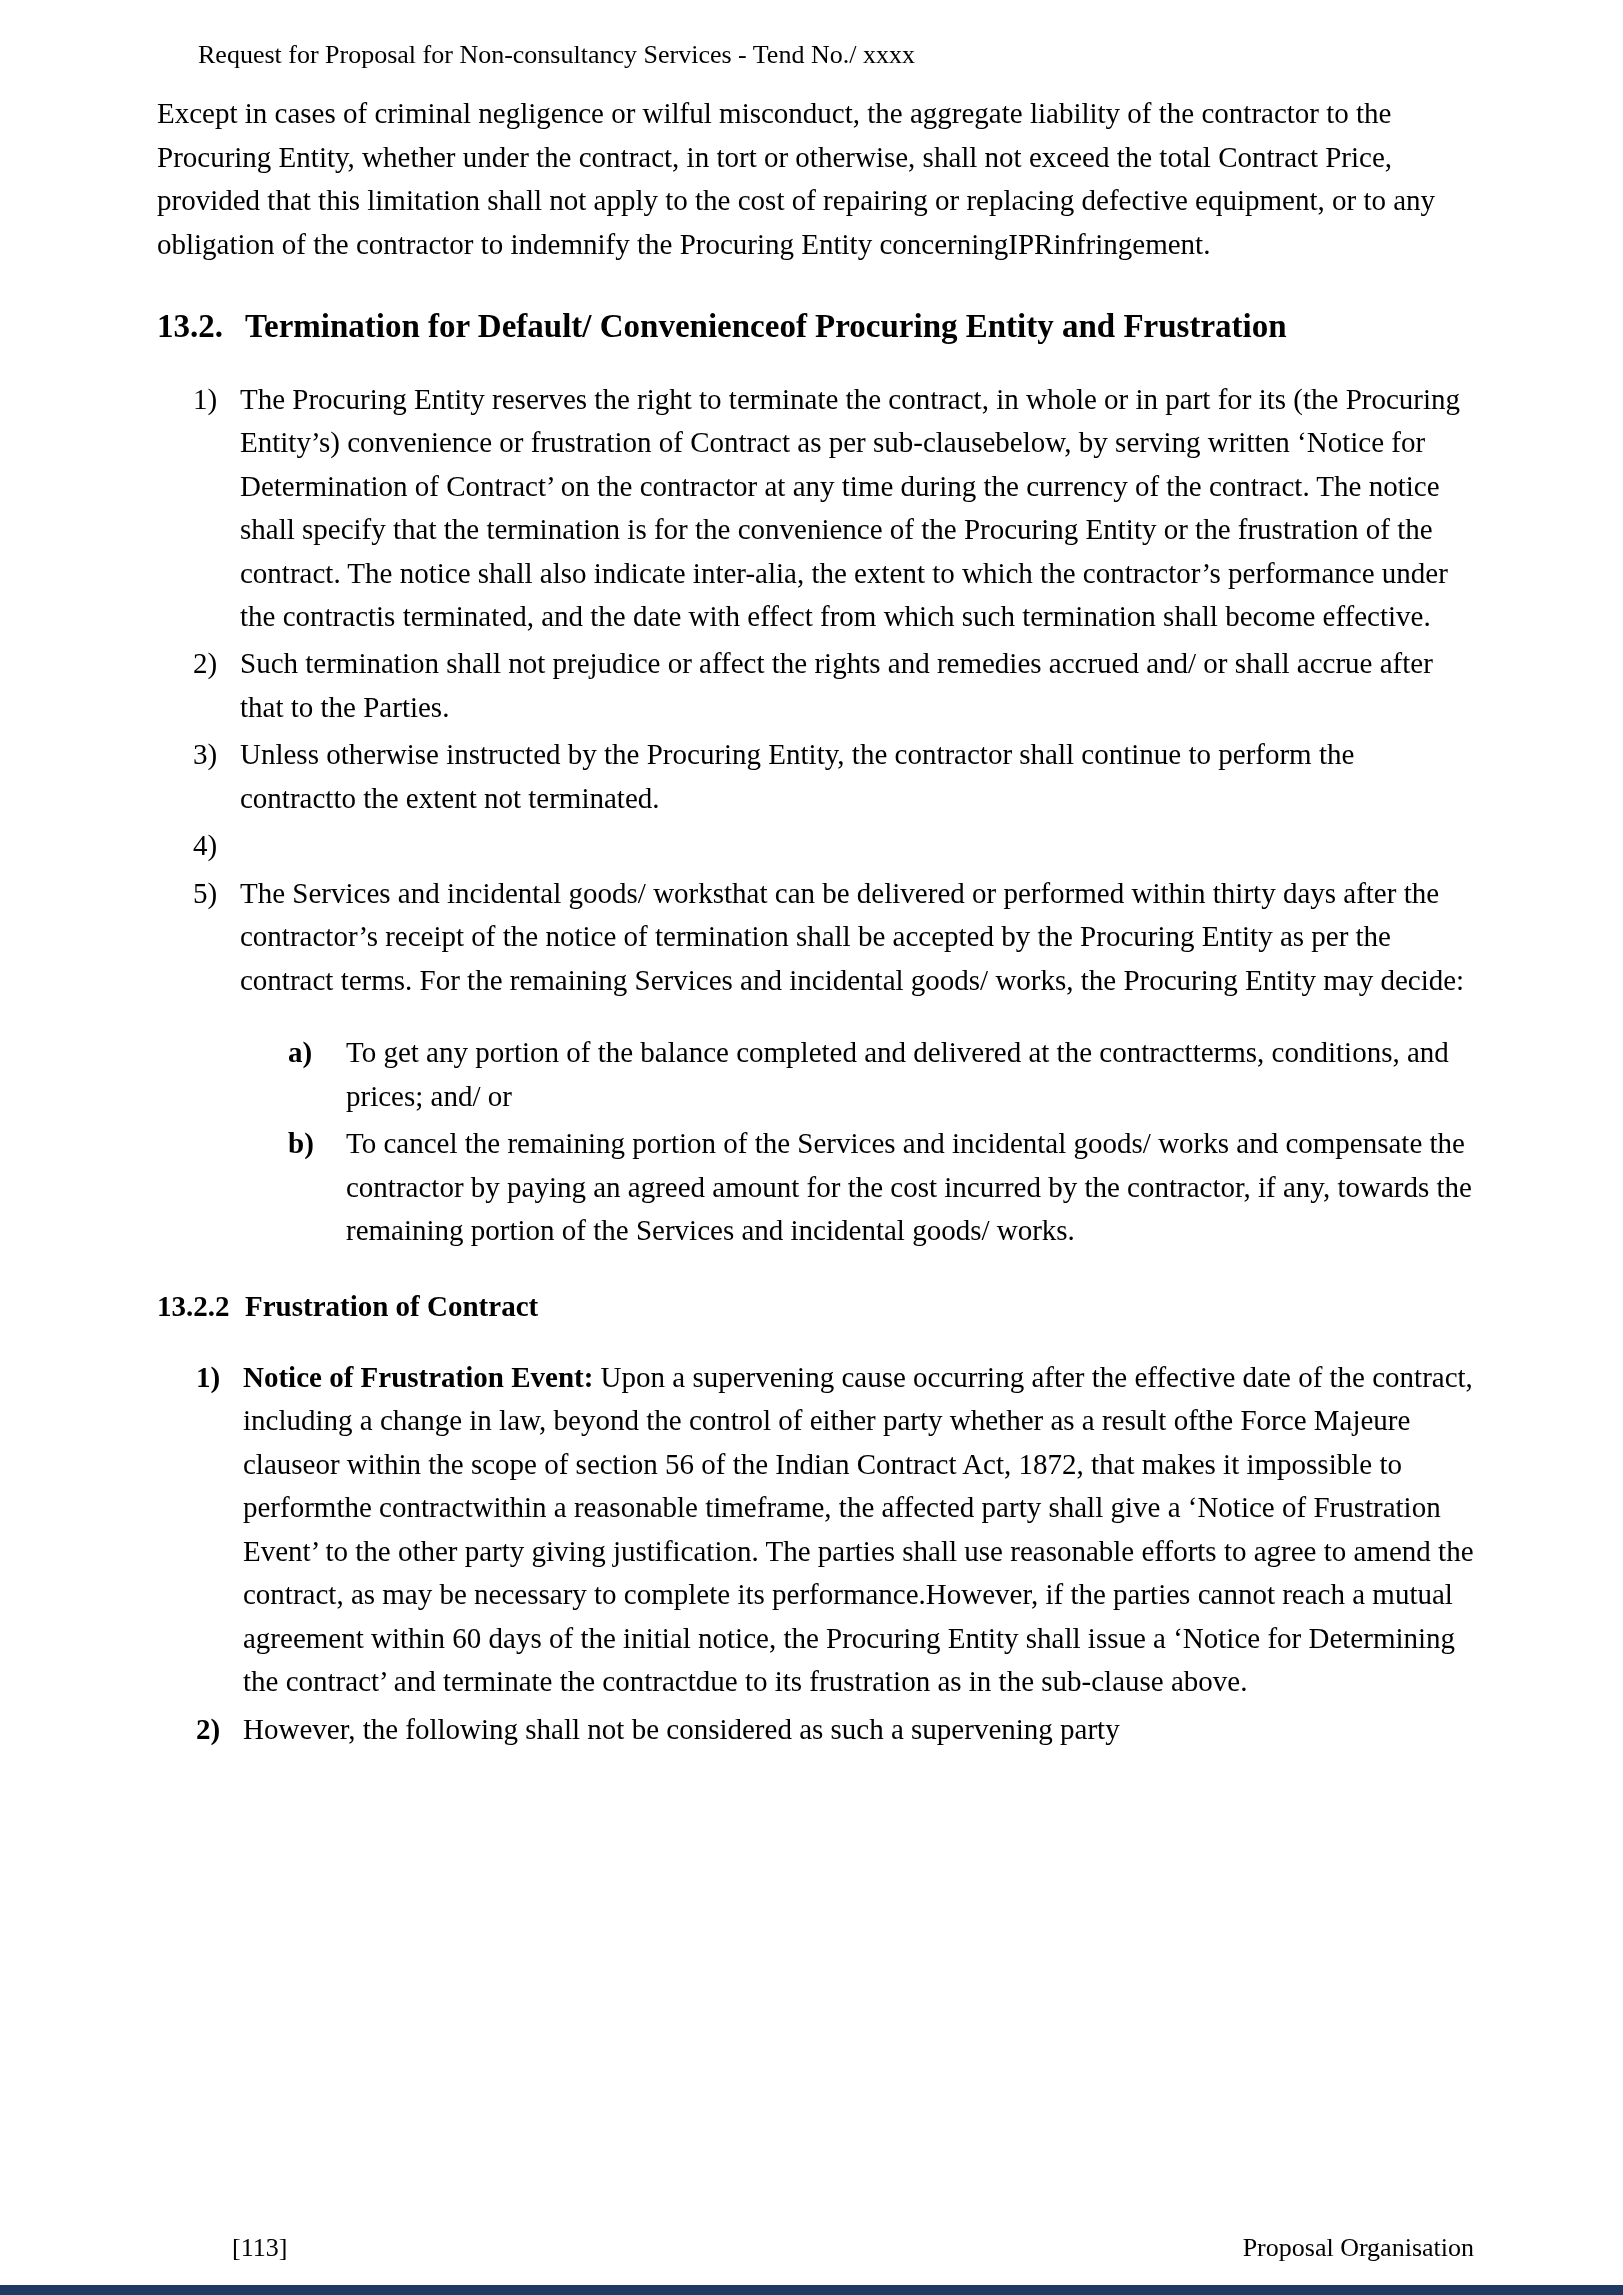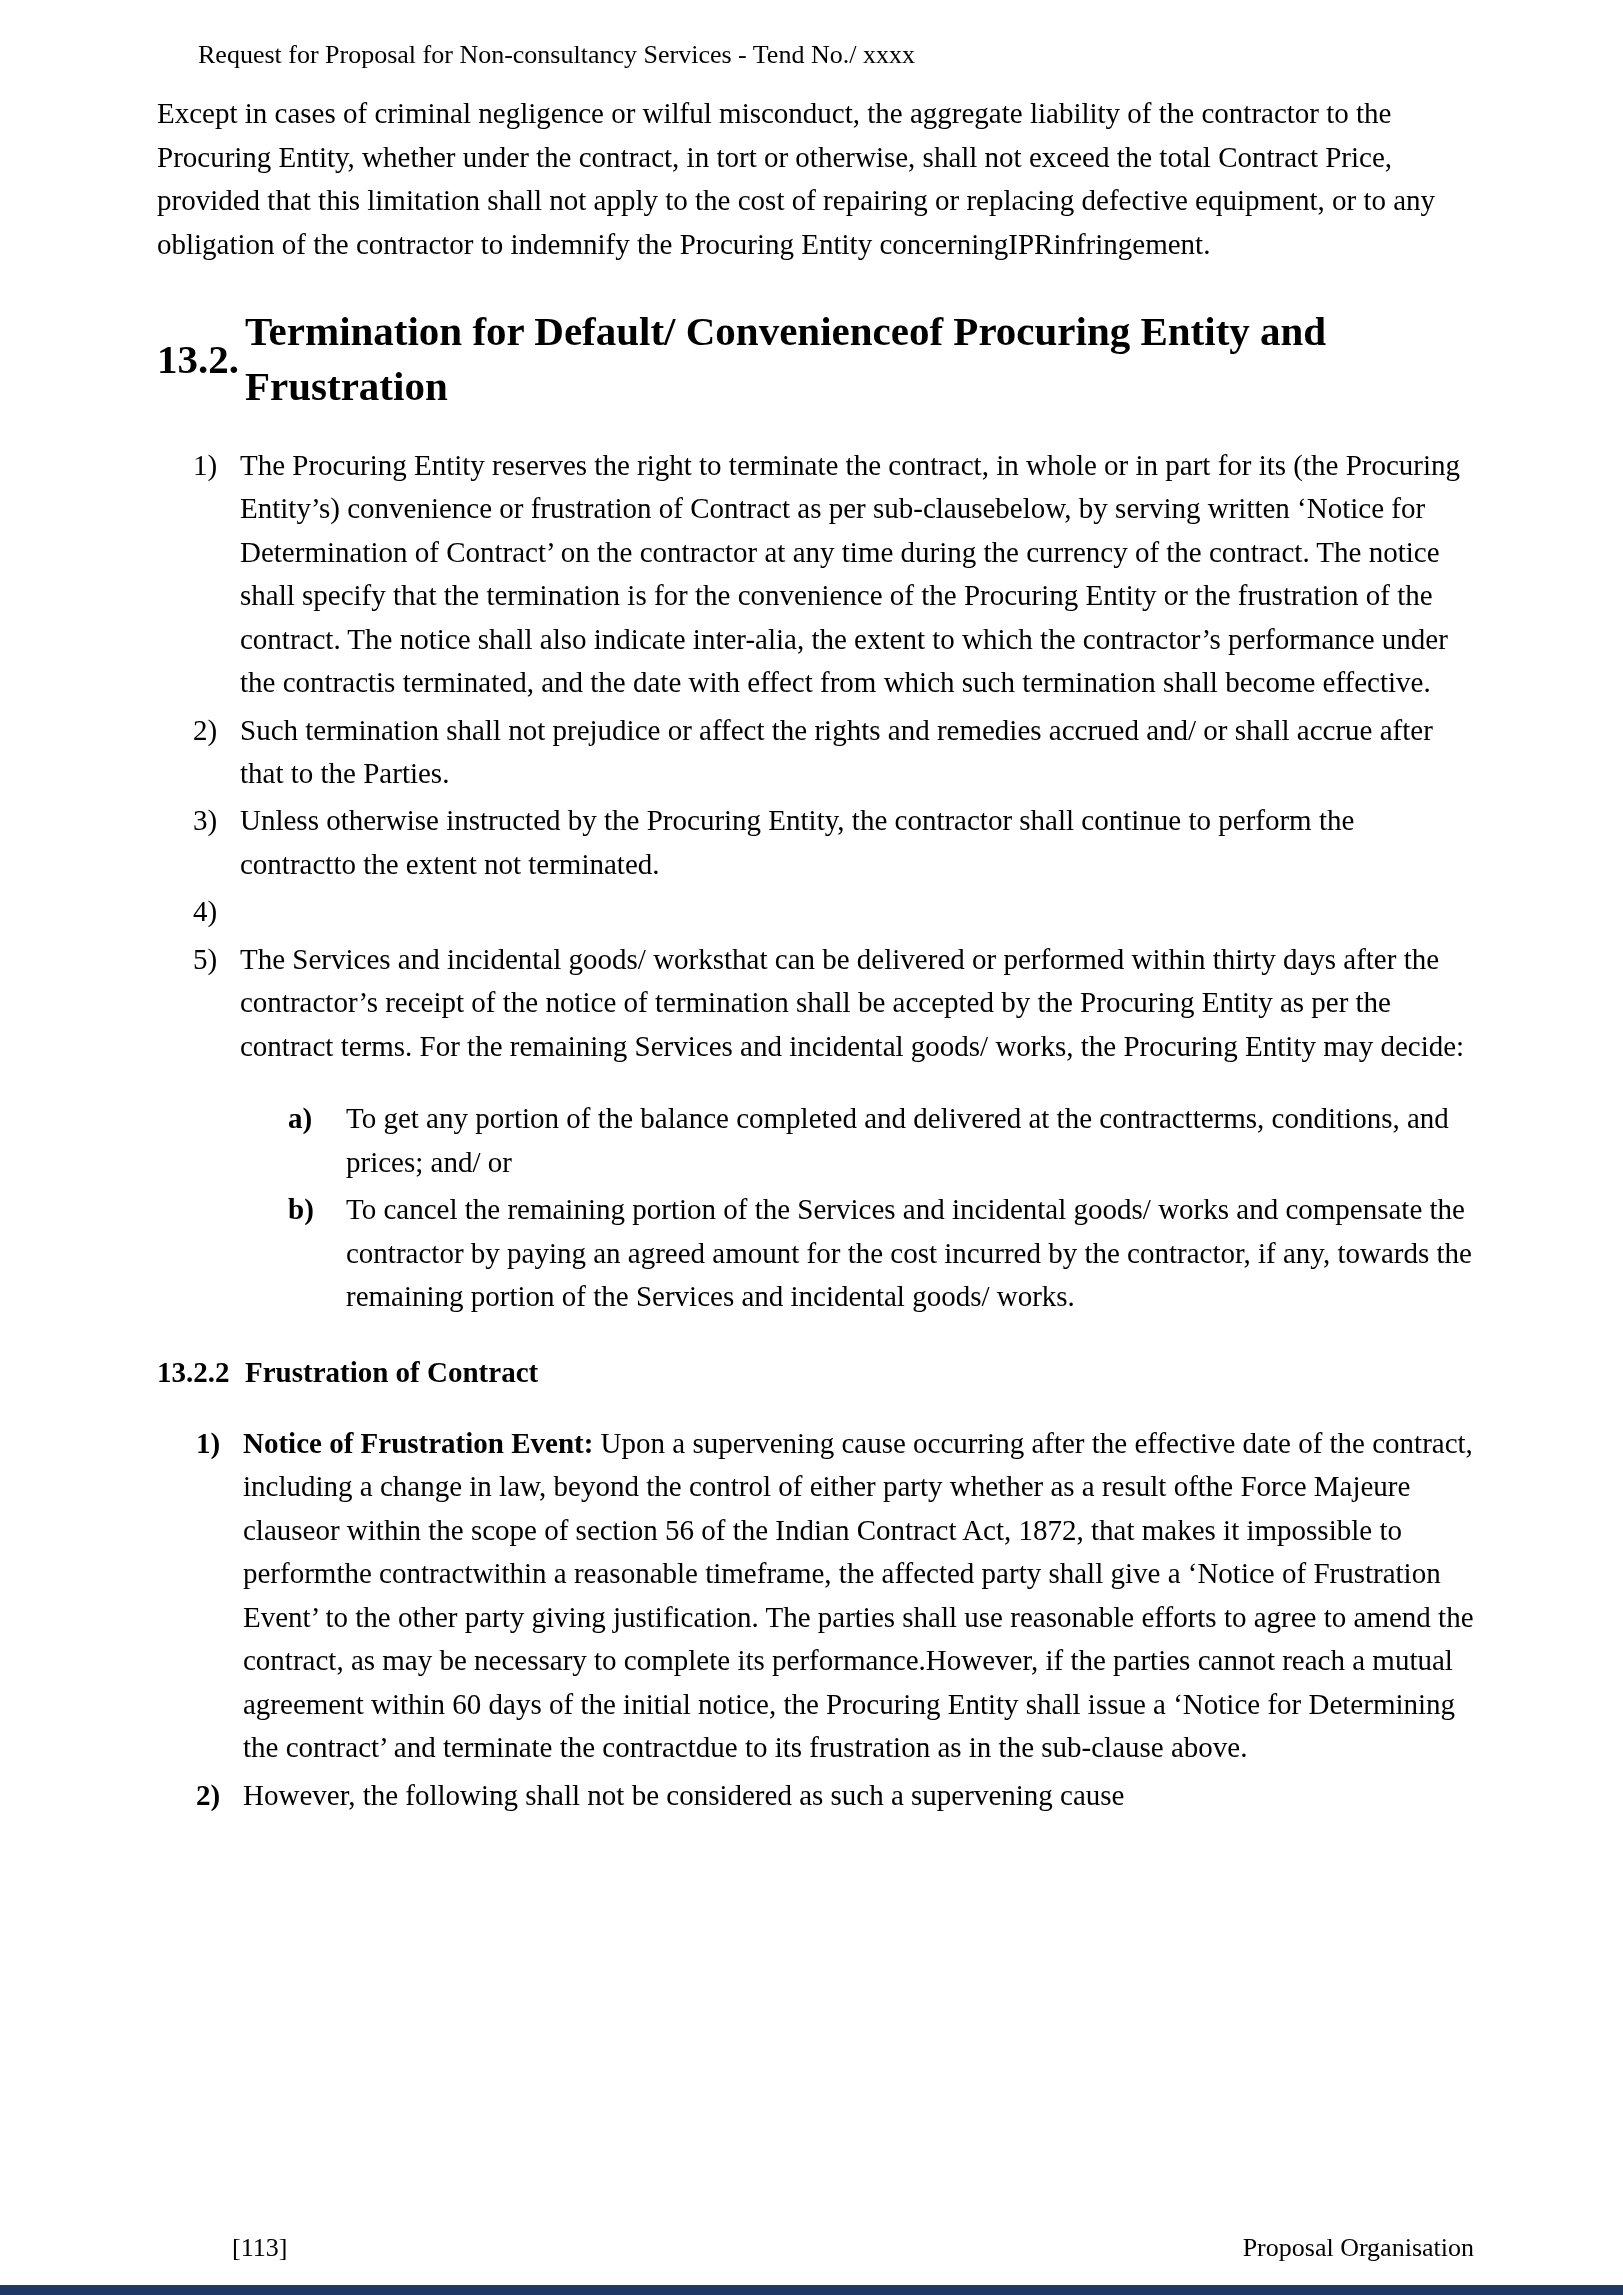--- a/index.html
+++ b/index.html
@@ -25,25 +25,24 @@
     left: 157px;
     right: 149px;
   }
   .para {
     font-size: 29px;
     line-height: 1.5;
     margin-top: 26px;
   }
   .section-heading {
     display: flex;
-    font-size: 41px;
+    font-size: 33px;
     font-weight: bold;
     line-height: 1.35;
     margin-top: 38px;
-    align-items: center;
   }
   .section-heading .sec-num { width: 88px; flex: none; }
   .subsection-heading {
     display: flex;
     font-size: 29px;
     font-weight: bold;
     line-height: 1.35;
     margin-top: 34px;
   }
   .subsection-heading .sec-num { width: 88px; flex: none; }
@@ -158,21 +157,21 @@
     <span class="sec-title">Frustration of Contract</span>
   </h3>
 
   <ol class="bold-num-list">
     <li>
       <span class="marker">1)</span>
       <span class="item-text"><b class="item-lead">Notice of Frustration Event:</b><span> Upon a supervening cause occurring after the effective date of the contract, including a change in law, beyond the control of either party whether as a result ofthe Force Majeure clauseor within the scope of section 56 of the Indian Contract Act, 1872, that makes it impossible to performthe contractwithin a reasonable timeframe, the affected party shall give a ‘Notice of Frustration Event’ to the other party giving justification. The parties shall use reasonable efforts to agree to amend the contract, as may be necessary to complete its performance.However, if the parties cannot reach a mutual agreement within 60 days of the initial notice, the Procuring Entity shall issue a ‘Notice for Determining the contract’ and terminate the contractdue to its frustration as in the sub-clause above.</span></span>
     </li>
     <li>
       <span class="marker">2)</span>
-      <span class="item-text"><b class="item-lead"></b><span>However, the following shall not be considered as such a supervening cause</span></span>
+      <span class="item-text"><b class="item-lead"></b><span>However, the following shall not be considered as such a supervening party</span></span>
     </li>
   </ol>
 
 </div>
 
 <div class="page-footer">
   <span>[113]</span>
   <span>Proposal Organisation</span>
 </div>
 

